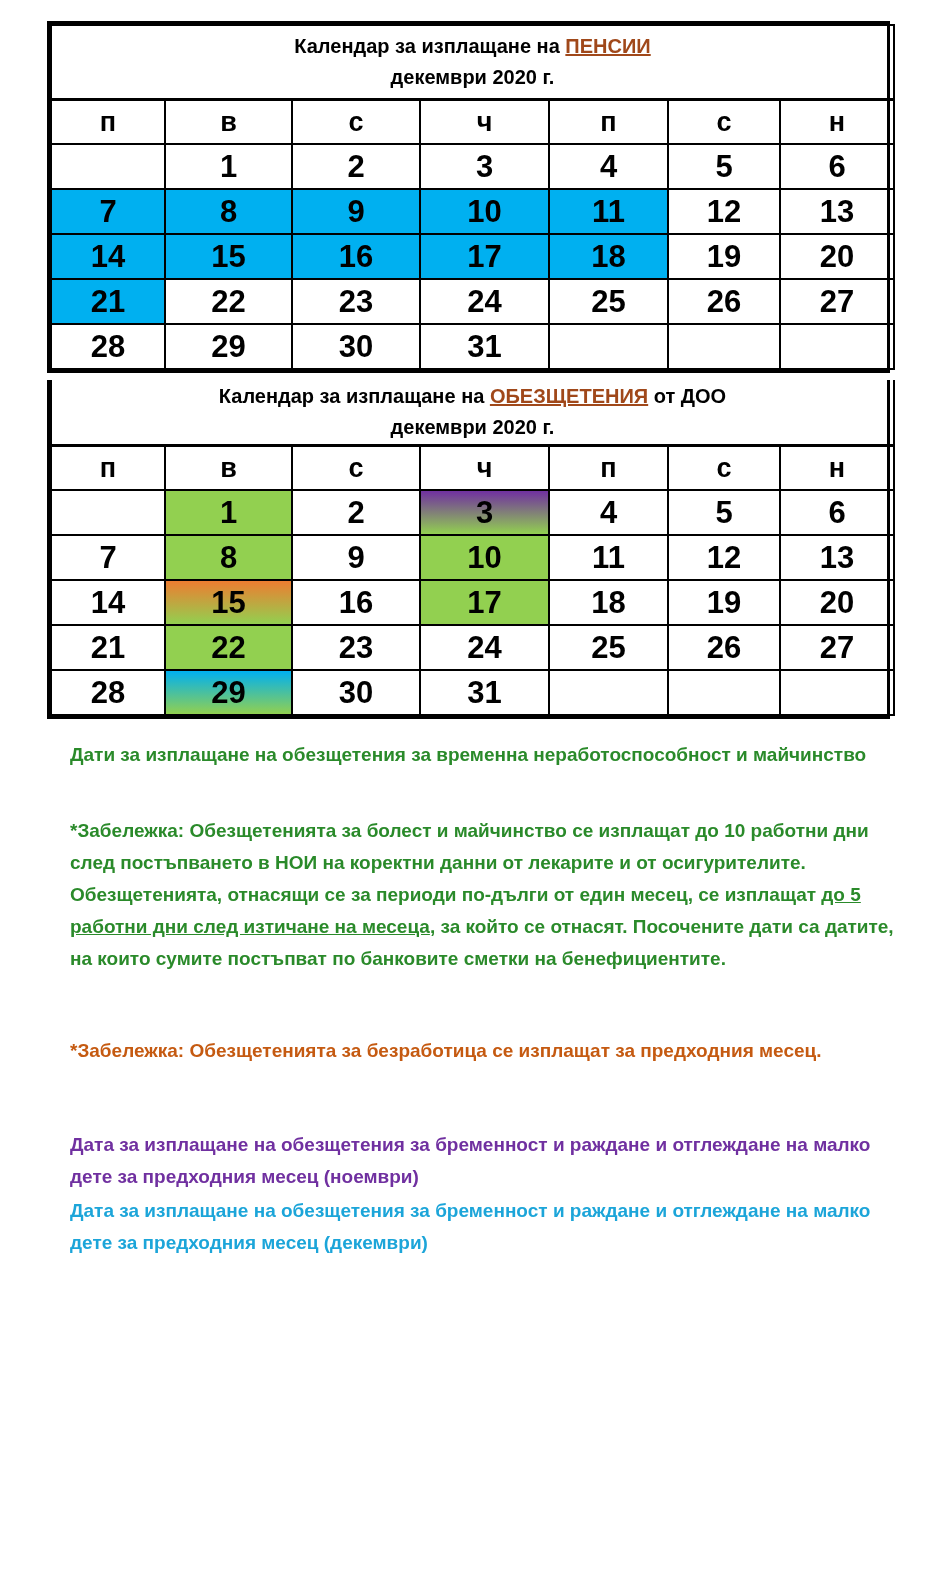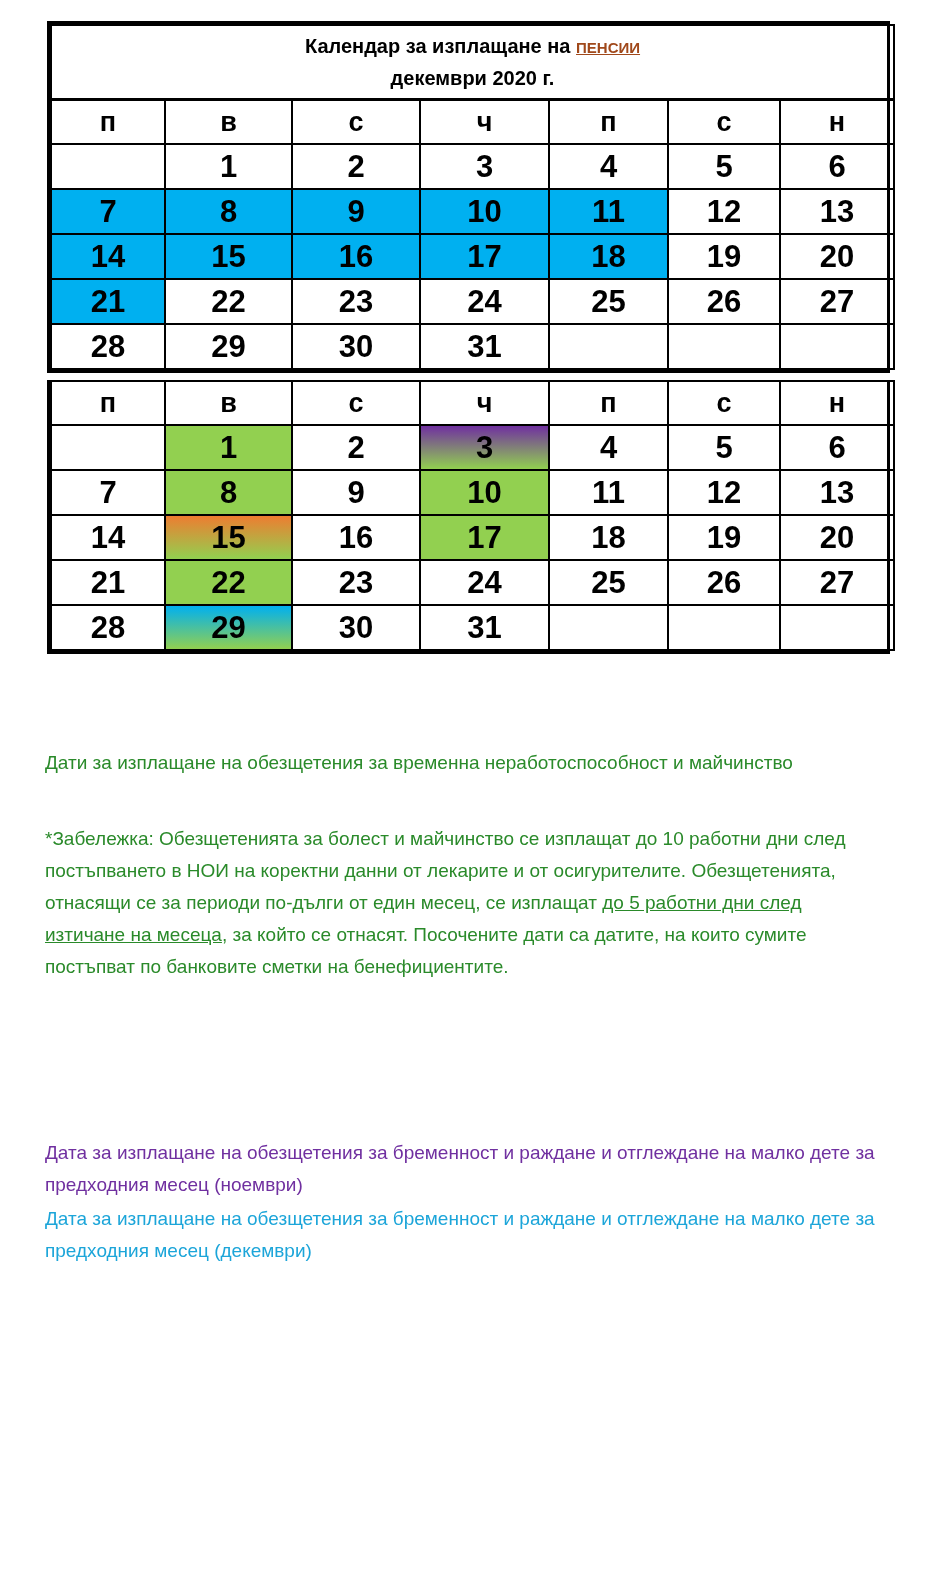--- a/index.html
+++ b/index.html
@@ -9,32 +9,32 @@
   .cal { position: absolute; left: 47px; width: 843px; border: 3px solid #000;
          box-sizing: border-box; border-collapse: collapse; }
   .cal table { border-collapse: collapse; width: 100%; table-layout: fixed; }
   .cal td { border: 2px solid #000; text-align: center; vertical-align: middle;
             font-family: "Liberation Sans", sans-serif; font-weight: bold; color: #000;
             padding: 0; }
   .cal tr.days td { height: 43px; font-size: 31px; }
   .cal tr.dow td { height: 42px; font-size: 27px; }
   .cal td.title { font-family: "Liberation Sans", sans-serif; font-weight: bold;
                   font-size: 20px; line-height: 31px; border-bottom-width: 3px; }
-  .cal td.title .hl { color: #a0481a; text-decoration: underline; font-size: 15px; }
+  .cal td.title .hl { color: #a0481a; text-decoration: underline; font-size: 20px; }
 
   #cal1 { top: 21px; }
   #cal2 { top: 380px; border-top: none; }
 
   col.c1 { width: 114px; } col.c2 { width: 127px; } col.c3 { width: 128px; }
   col.c4 { width: 129px; } col.c5 { width: 119px; } col.c6 { width: 112px; }
   col.c7 { width: 114px; }
 
-  .notes { position: absolute; left: 45px; width: 840px;
-           font-family: "Liberation Sans", sans-serif; font-weight: normal; font-size: 19px;
-           line-height: 32px; margin-top: 8px; }
+  .notes { position: absolute; left: 70px; width: 840px;
+           font-family: "Liberation Sans", sans-serif; font-weight: bold; font-size: 19px;
+           line-height: 32px; }
   .notes p { margin: 0; }
   .green { color: #2a8a2a; }
   .orange { color: #c55a11; }
   .purple { color: #7030a0; }
   .cyan { color: #1ca5d9; }
   .u { text-decoration: underline; }
 </style>
 </head>
 <body>
 
@@ -121,20 +121,26 @@
     <colgroup>
         <col class="c1">
         <col class="c2">
         <col class="c3">
         <col class="c4">
         <col class="c5">
         <col class="c6">
         <col class="c7">
       </colgroup>
     <tbody>
+        <tr>
+      <td colspan="7" class="title" style="height:64px; border-top:none;">
+        <span>Календар за изплащане на </span><span class="hl">ОБЕЗЩЕТЕНИЯ</span><span> от ДОО</span><br>
+        <span>декември 2020 г.</span>
+      </td>
+    </tr>
     <tr class="dow">
       <td>п</td>
       <td>в</td>
       <td>с</td>
       <td>ч</td>
       <td>п</td>
       <td>с</td>
       <td>н</td>
     </tr>
     </tbody>
@@ -188,19 +194,20 @@
   </table>
 </div>
 
 <div class="notes green" style="top:739px;">
   <p>Дати за изплащане на обезщетения за временна неработоспособност и майчинство</p>
 </div>
 <div class="notes green" style="top:815px;">
   <p><span>*Забележка: Обезщетенията за болест и майчинство се изплащат до 10 работни дни след постъпването в НОИ на коректни данни от лекарите и от осигурителите. Обезщетенията, отнасящи се за периоди по-дълги от един месец,  се изплащат </span><span class="u">до 5 работни дни след изтичане на месеца</span><span>, за който се отнасят. Посочените дати са датите, на които сумите постъпват по банковите сметки на бенефициентите.</span></p>
 </div>
 <div class="notes orange" style="top:1035px;">
+  <p>*Забележка: Обезщетенията за безработица се изплащат за предходния месец.</p>
 </div>
 <div class="notes purple" style="top:1129px;">
   <p>Дата за изплащане на обезщетения за бременност и раждане и отглеждане на малко дете за предходния месец (ноември)</p>
 </div>
 <div class="notes cyan" style="top:1195px;">
   <p>Дата за изплащане на обезщетения за бременност и раждане и отглеждане на малко дете за предходния месец (декември)</p>
 </div>
 
 </body></html>

